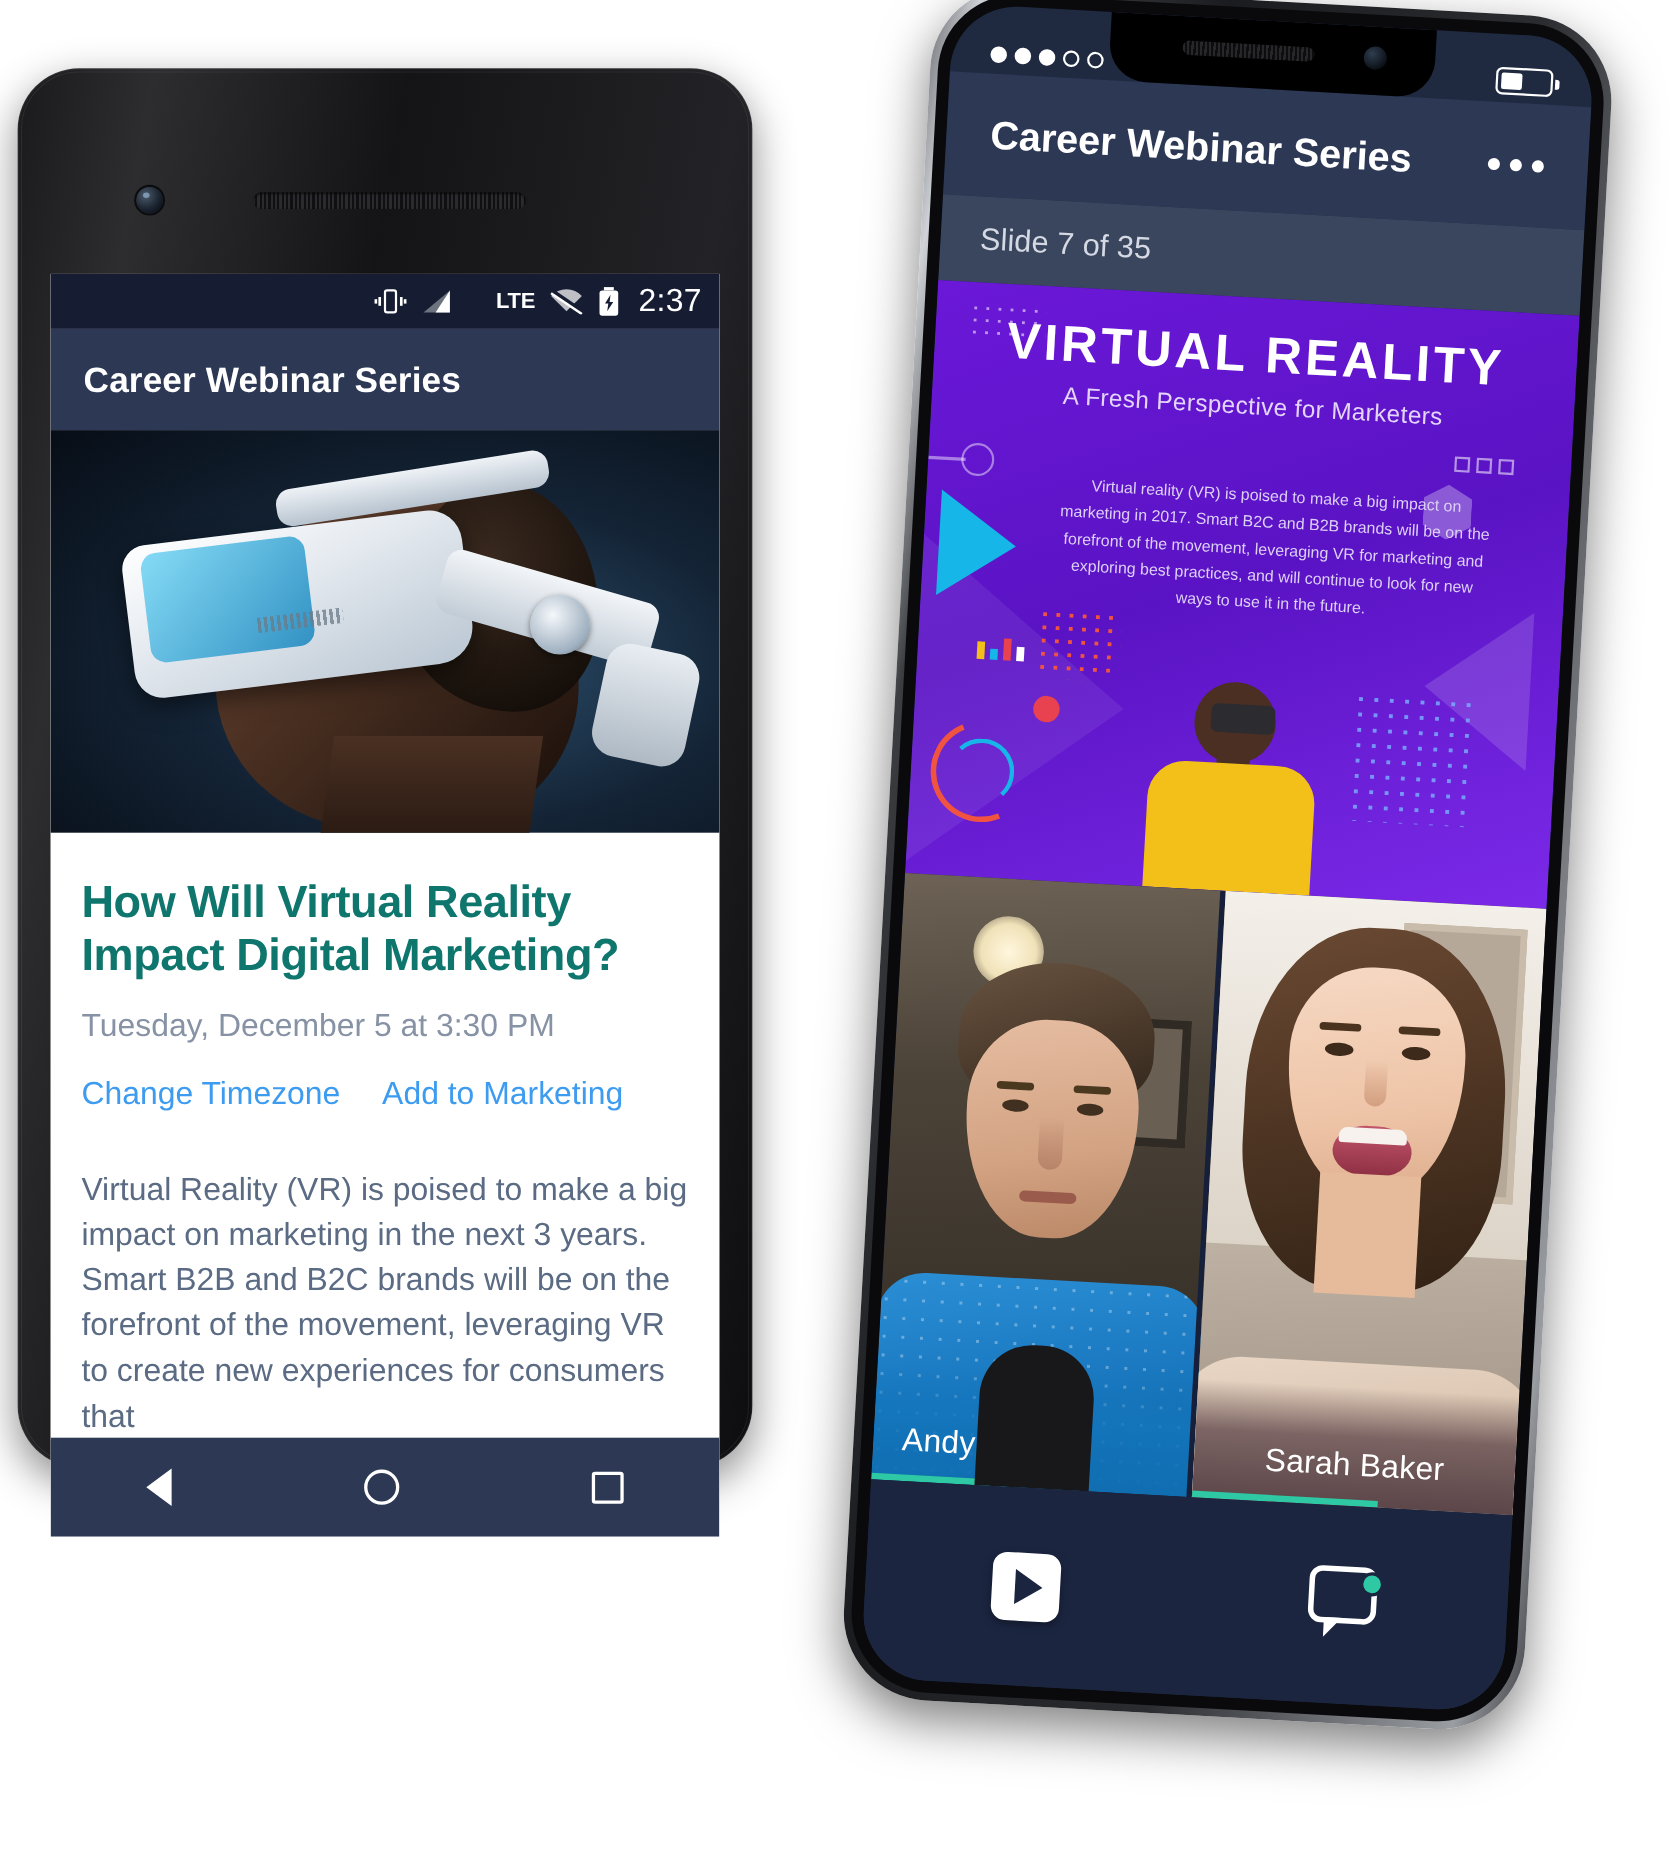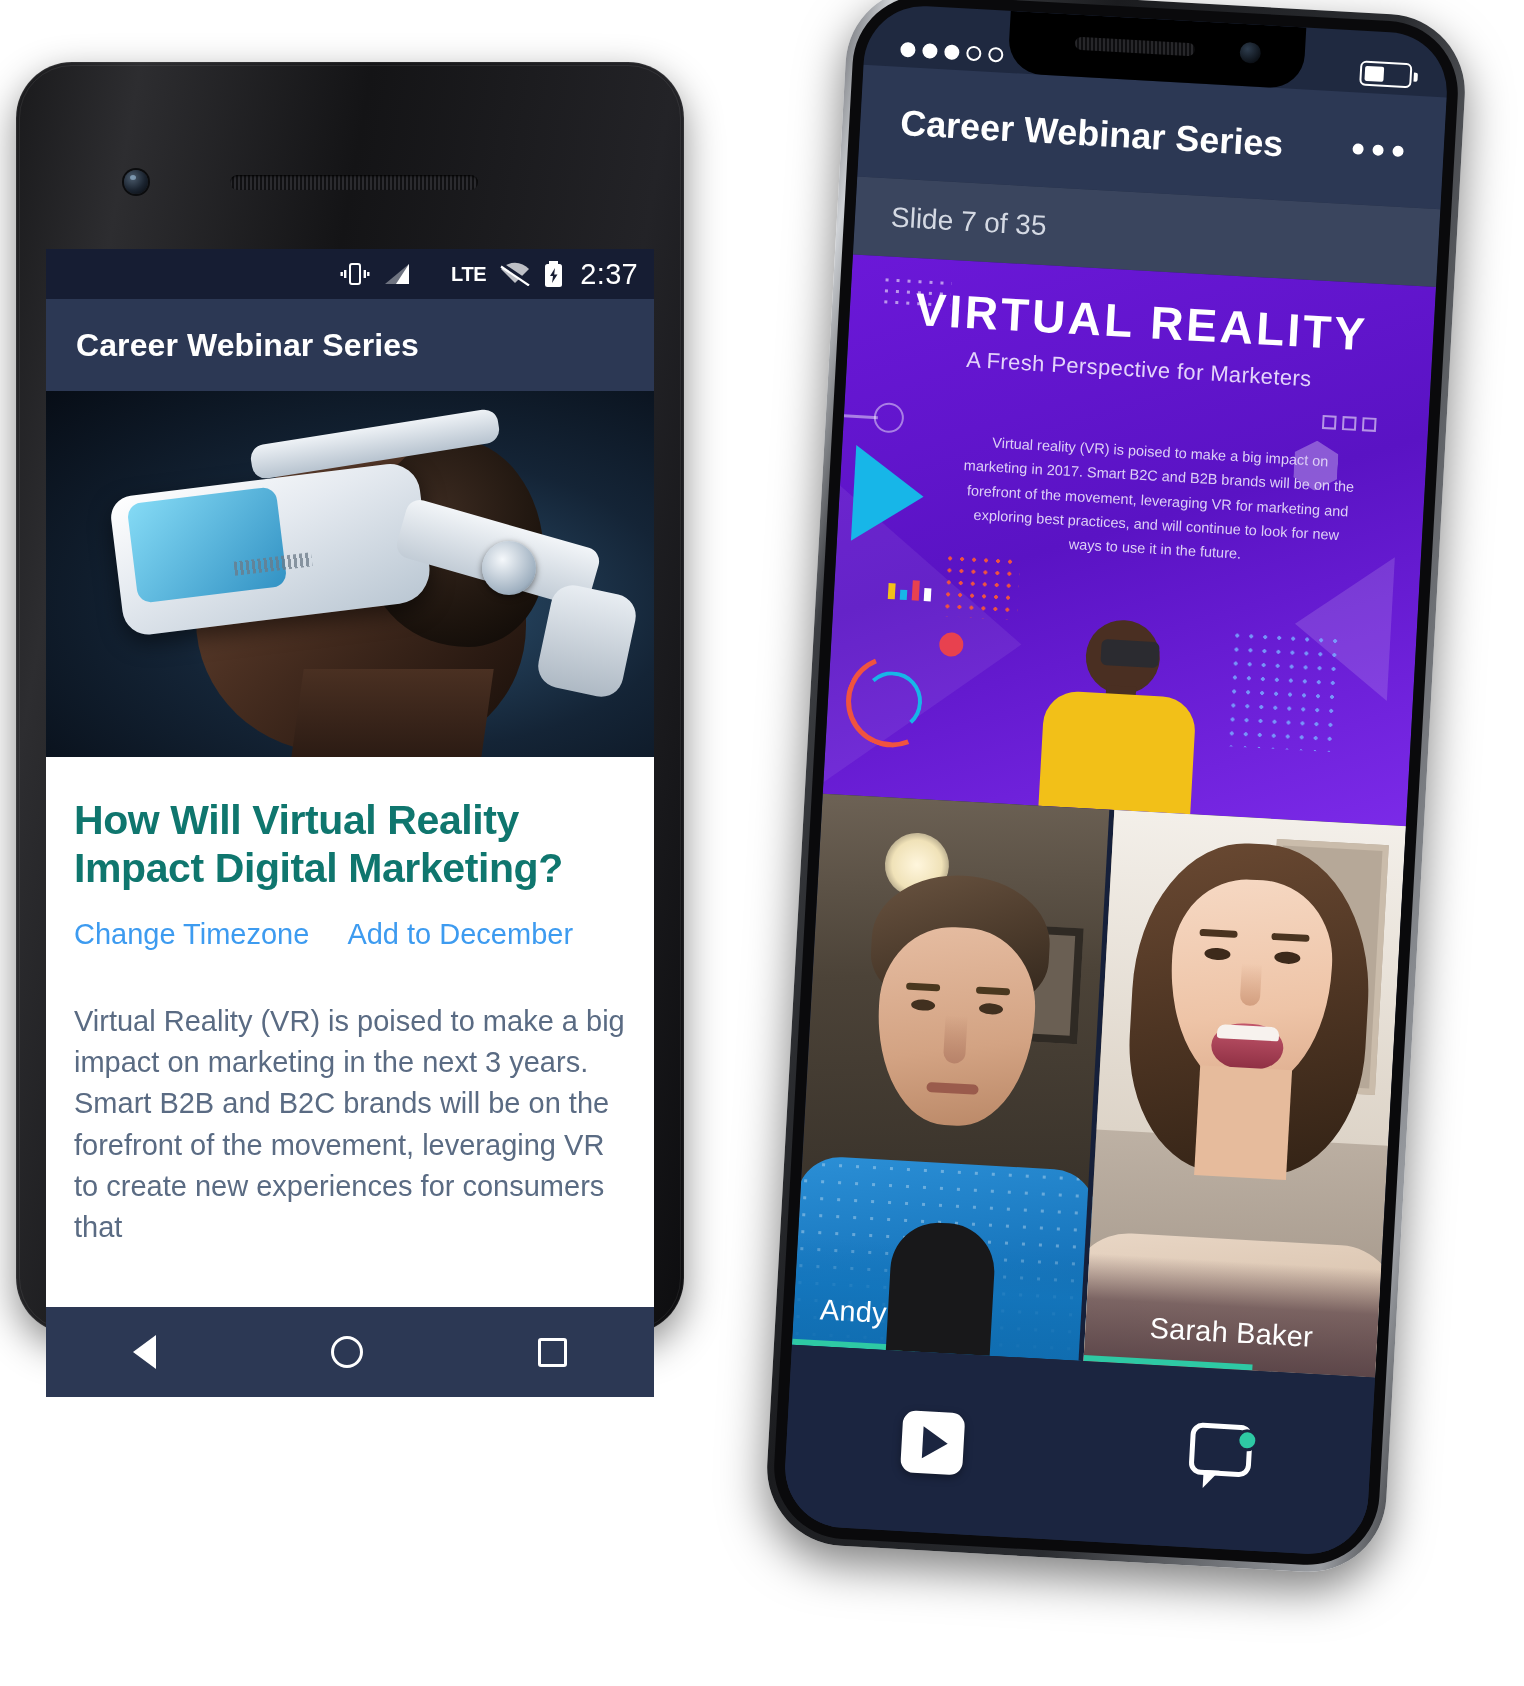--- a/index.html
+++ b/index.html
@@ -548,23 +548,24 @@
         <div class="hero-lens-tint"></div>
         <div class="hero-logo"></div>
         <div class="hero-strap"></div>
         <div class="hero-goggle-band"></div>
         <div class="hero-goggle-pad"></div>
         <div class="hero-dial"></div>
       </div>
 
       <div class="and-content">
         <div class="and-title">How Will Virtual Reality Impact Digital Marketing?</div>
+        <div class="and-when">Tuesday, December 5 at 3:30 PM</div>
         <div class="and-links">
           <span class="and-link">Change Timezone</span>
-          <span class="and-link">Add to December</span>
+          <span class="and-link">Add to Marketing</span>
         </div>
         <div class="and-body">Virtual Reality (VR) is poised to make a big impact on marketing in the next 3 years. Smart B2B and B2C brands will be on the forefront of the movement, leveraging VR to create new experiences for consumers that</div>
       </div>
 
       <div class="and-navbar">
         <span class="nav-back"></span>
         <span class="nav-home"></span>
         <span class="nav-recent"></span>
       </div>
 

